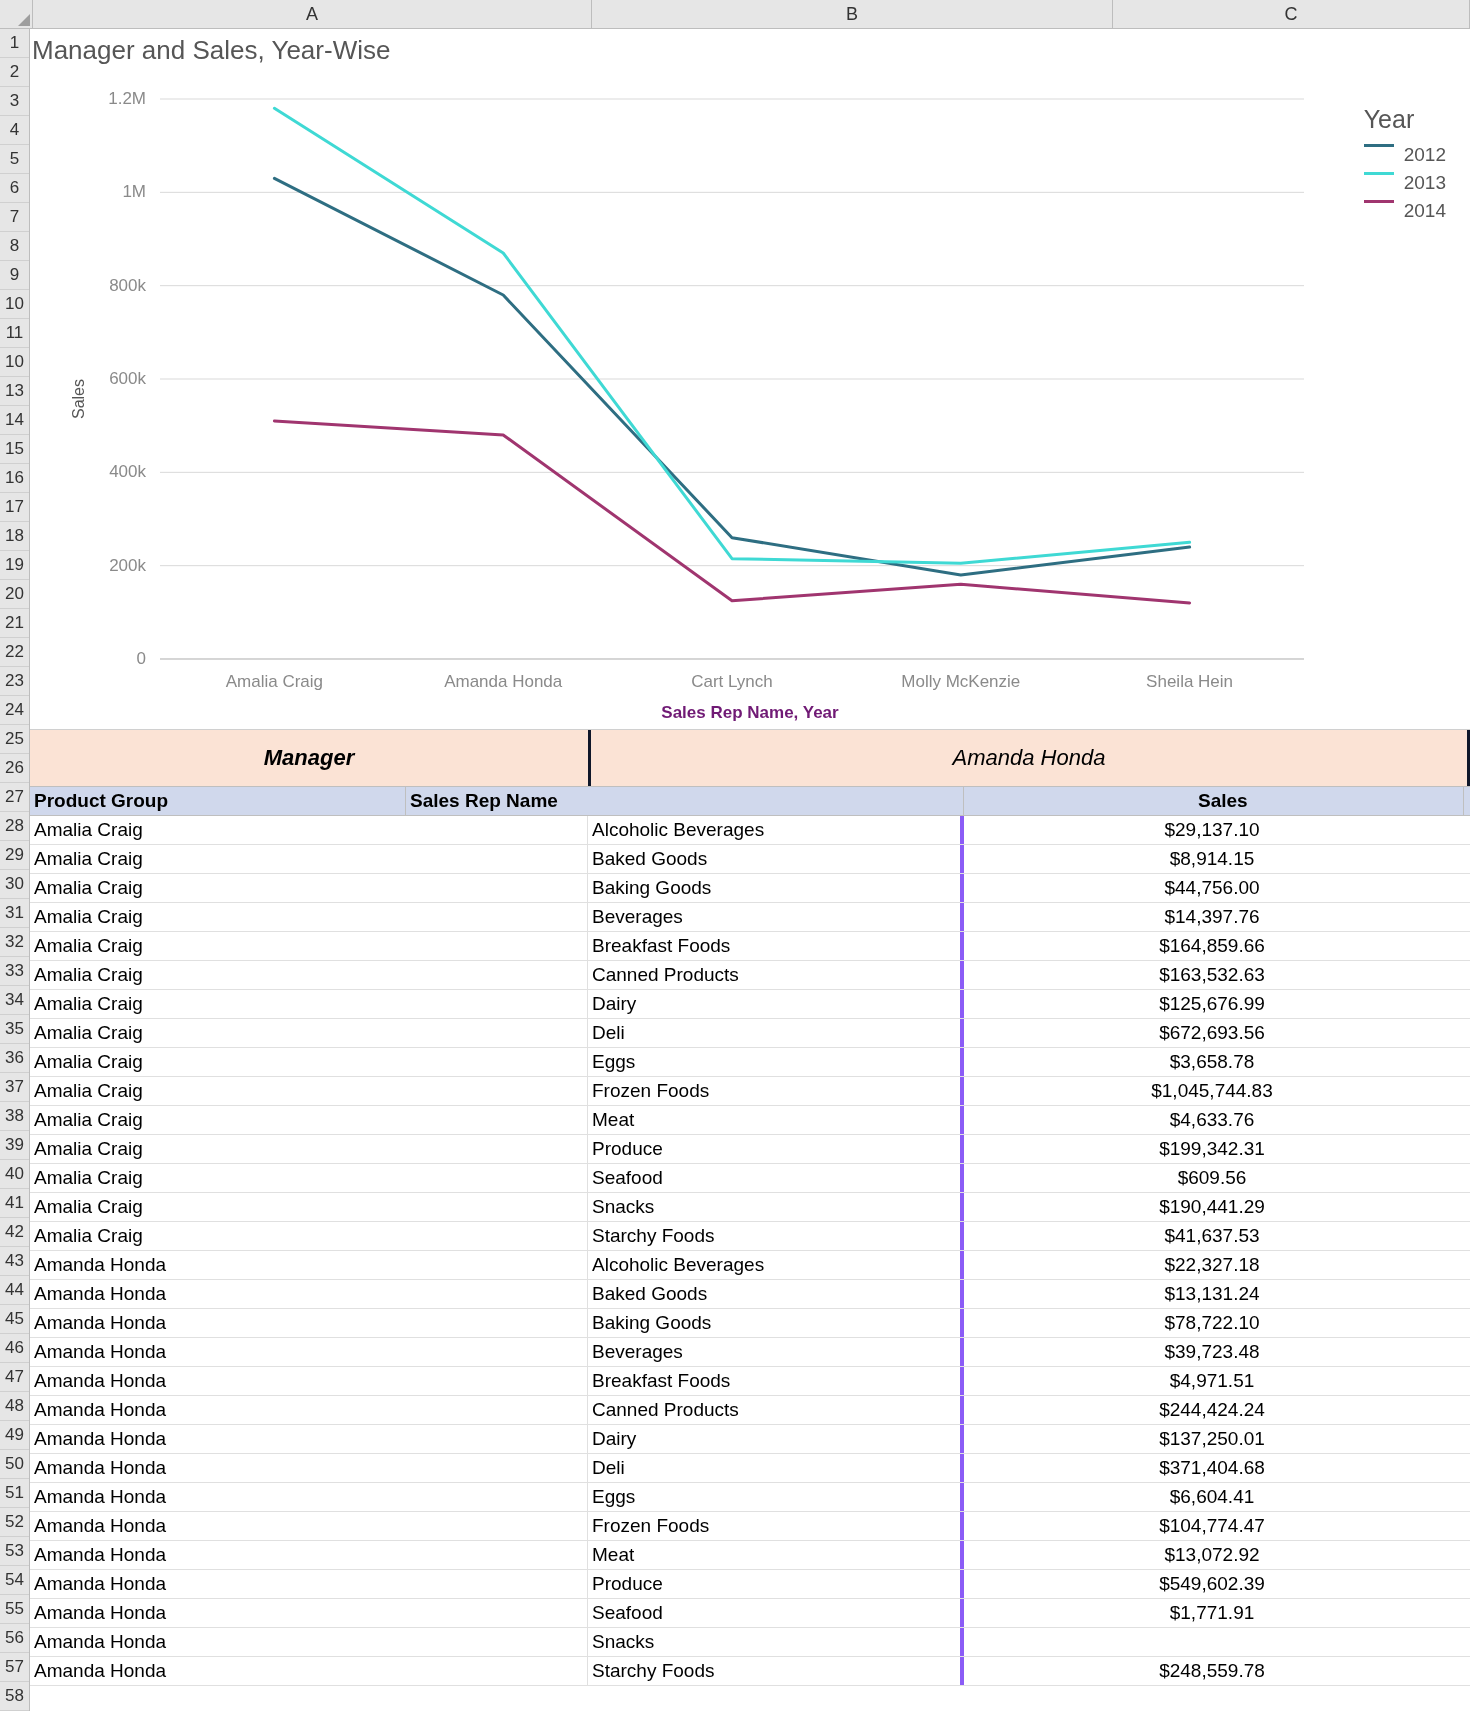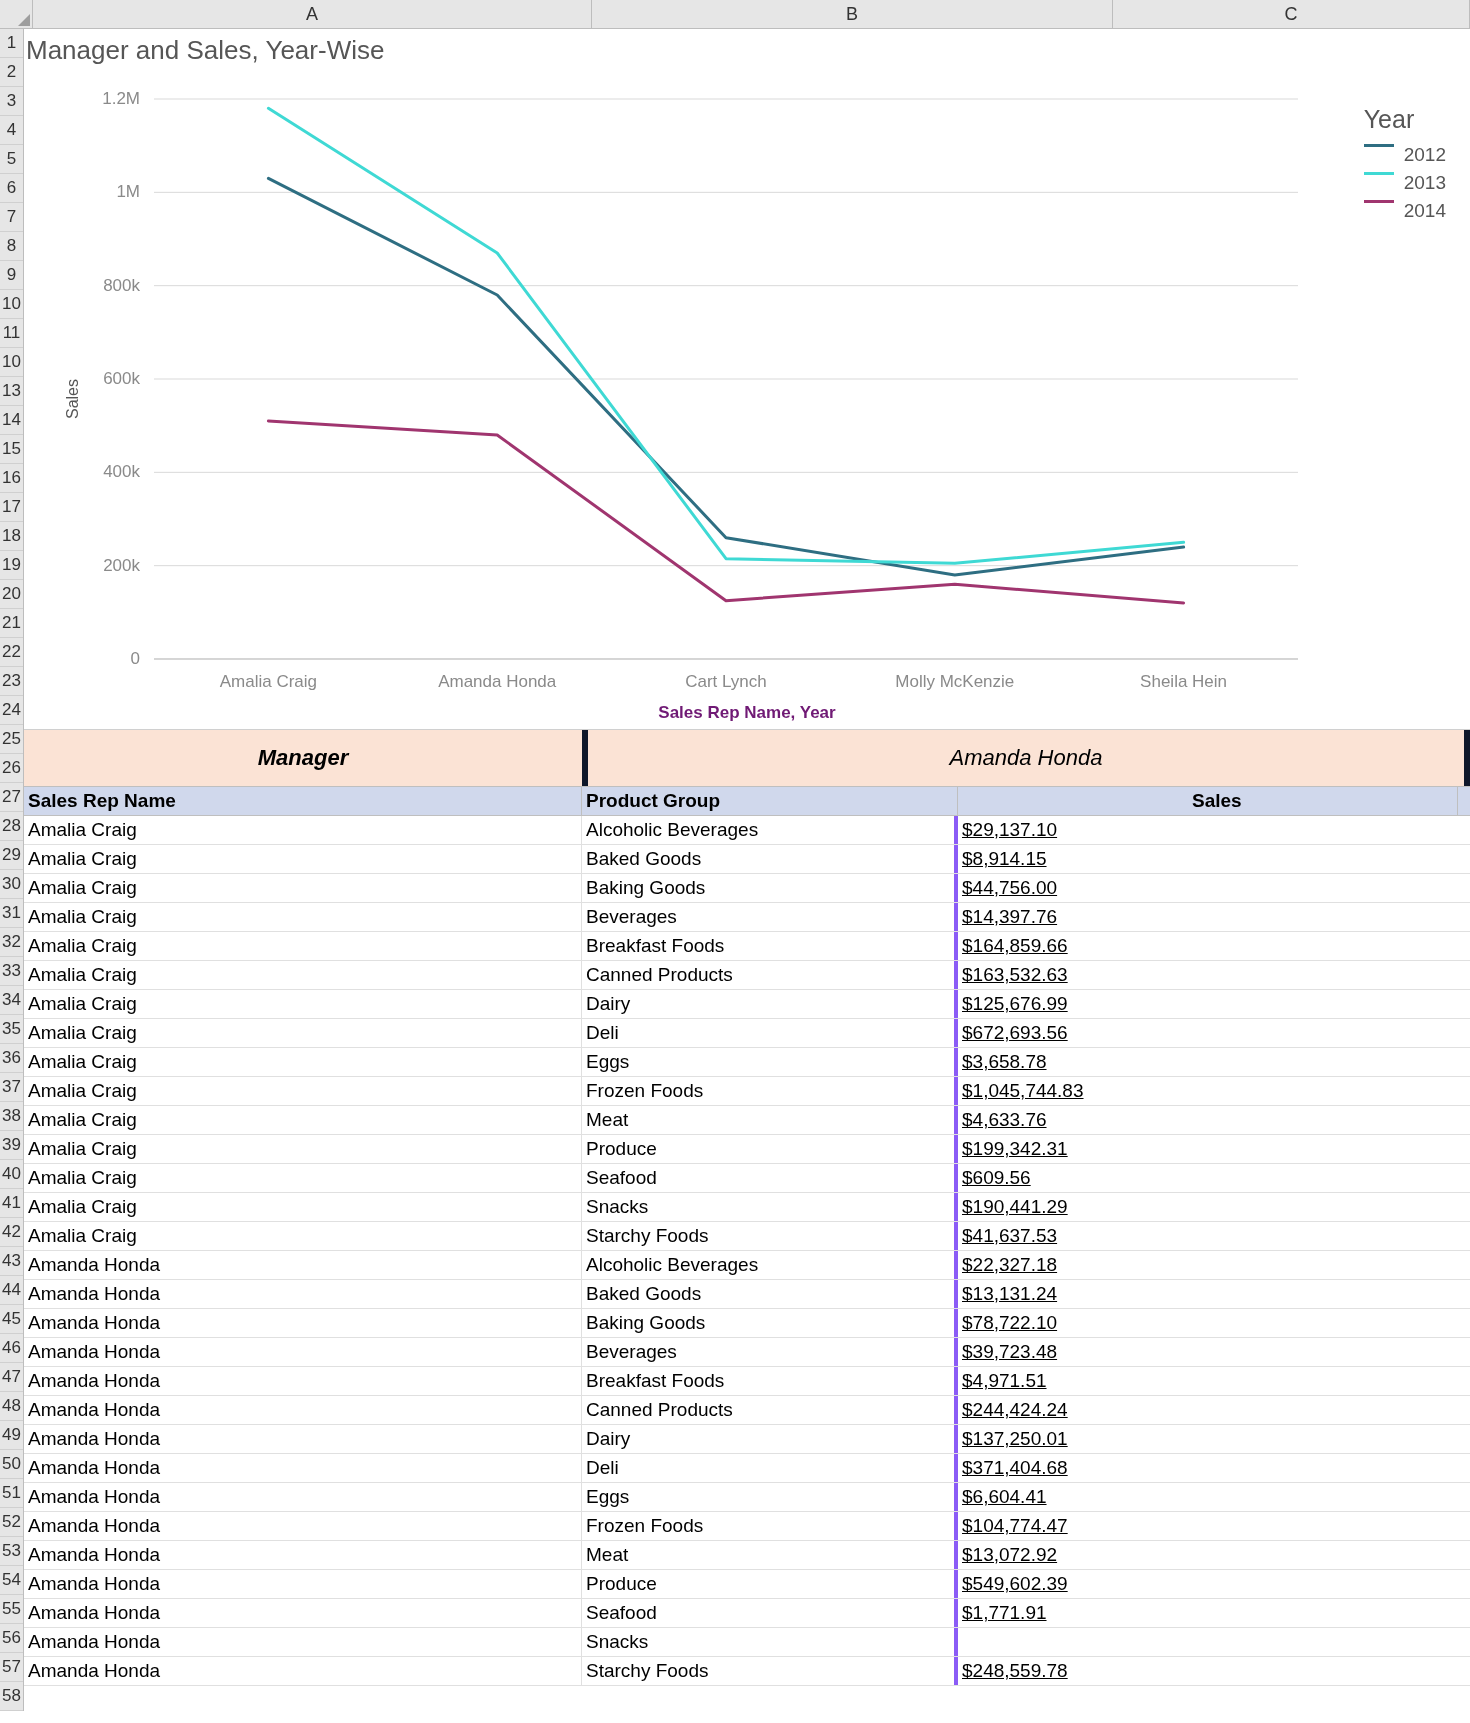--- a/index.html
+++ b/index.html
@@ -20,34 +20,34 @@
   .chart-title{position:absolute;left:2px;top:6px;font-size:26px;font-weight:400;color:#565656;}
   .chart-svg{position:absolute;left:0;top:0;}
   .legend{position:absolute;right:24px;top:76px;font-size:19px;color:#565656;}
   .legend .ttl{font-size:25px;color:#565656;margin-bottom:10px;}
   .legend .row{display:flex;align-items:flex-start;gap:10px;margin:6px 0;}
   .legend .sw{width:30px;height:3px;}
   .ylabel{position:absolute;left:40px;top:390px;transform:rotate(-90deg);transform-origin:left top;font-size:16px;color:#565656;}
   .xlabel{position:absolute;left:0;right:0;bottom:6px;text-align:center;font-size:17px;color:#701a75;font-weight:600;}
   
   .merge-row{display:flex;height:56px;border-bottom:1px solid #bfbfbf;}
-  .merge-cell{display:flex;align-items:center;justify-content:center;font-style:italic;background:#fbe3d5;border-right:6px solid #0f172a;}
+  .merge-cell{display:flex;align-items:center;justify-content:center;font-style:italic;background:#fbe3d5;border-right:3px solid #0f172a;}
   .merge-cell.m1{width:558px;font-weight:700;font-size:22px;}
   .merge-cell.m2{width:876px;font-size:22px;}
   
   .th-row{display:flex;height:28px;background:#d0d8ec;border-bottom:1px solid #bfbfbf;}
   .th{font-weight:700;font-size:19px;line-height:28px;padding:0 4px;border-right:1px solid #bfbfbf;box-sizing:border-box;}
   .cA{width:558px;} .cB{width:376px;} .cC{width:500px;text-align:left;}
   .cC .inner{padding-left:230px;}
   
   .drow{display:flex;height:28px;border-bottom:1px solid #e0e0e0;}
   .dcell{padding:0 4px;line-height:28px;font-size:19px;box-sizing:border-box;}
   .dA{width:558px;border-right:1px solid #e0e0e0;}
   .dB{width:376px;border-right:4px solid #8b5cf6;}
-  .dC{width:500px;text-align:left;padding-right:8px;text-decoration:underline;}
+  .dC{width:500px;text-align:center;padding-right:8px;}
 </style>
 </head>
 <body>
 
 <div class="sheet">
 
   <div class="col-hdrs">
     <div class="corner"></div>
     <div class="col-hdr wA">A</div>
     <div class="col-hdr wB">B</div>
@@ -166,22 +166,22 @@
             </div>
         </div>
       </div>
 
       <div class="merge-row">
         <div class="merge-cell m1">Manager</div>
         <div class="merge-cell m2">Amanda Honda</div>
       </div>
 
       <div class="th-row">
+        <div class="th cB">Product Group</div>
         <div class="th cA">Sales Rep Name</div>
-        <div class="th cB">Product Group</div>
         <div class="th cC"><span class="inner">Sales</span></div>
       </div>
 
       <div id="data-rows">
           <div class="drow">
             <div class="dcell dA">Amalia Craig</div>
             <div class="dcell dB">Alcoholic Beverages</div>
             <div class="dcell dC">$29,137.10</div>
           </div>
           <div class="drow">

